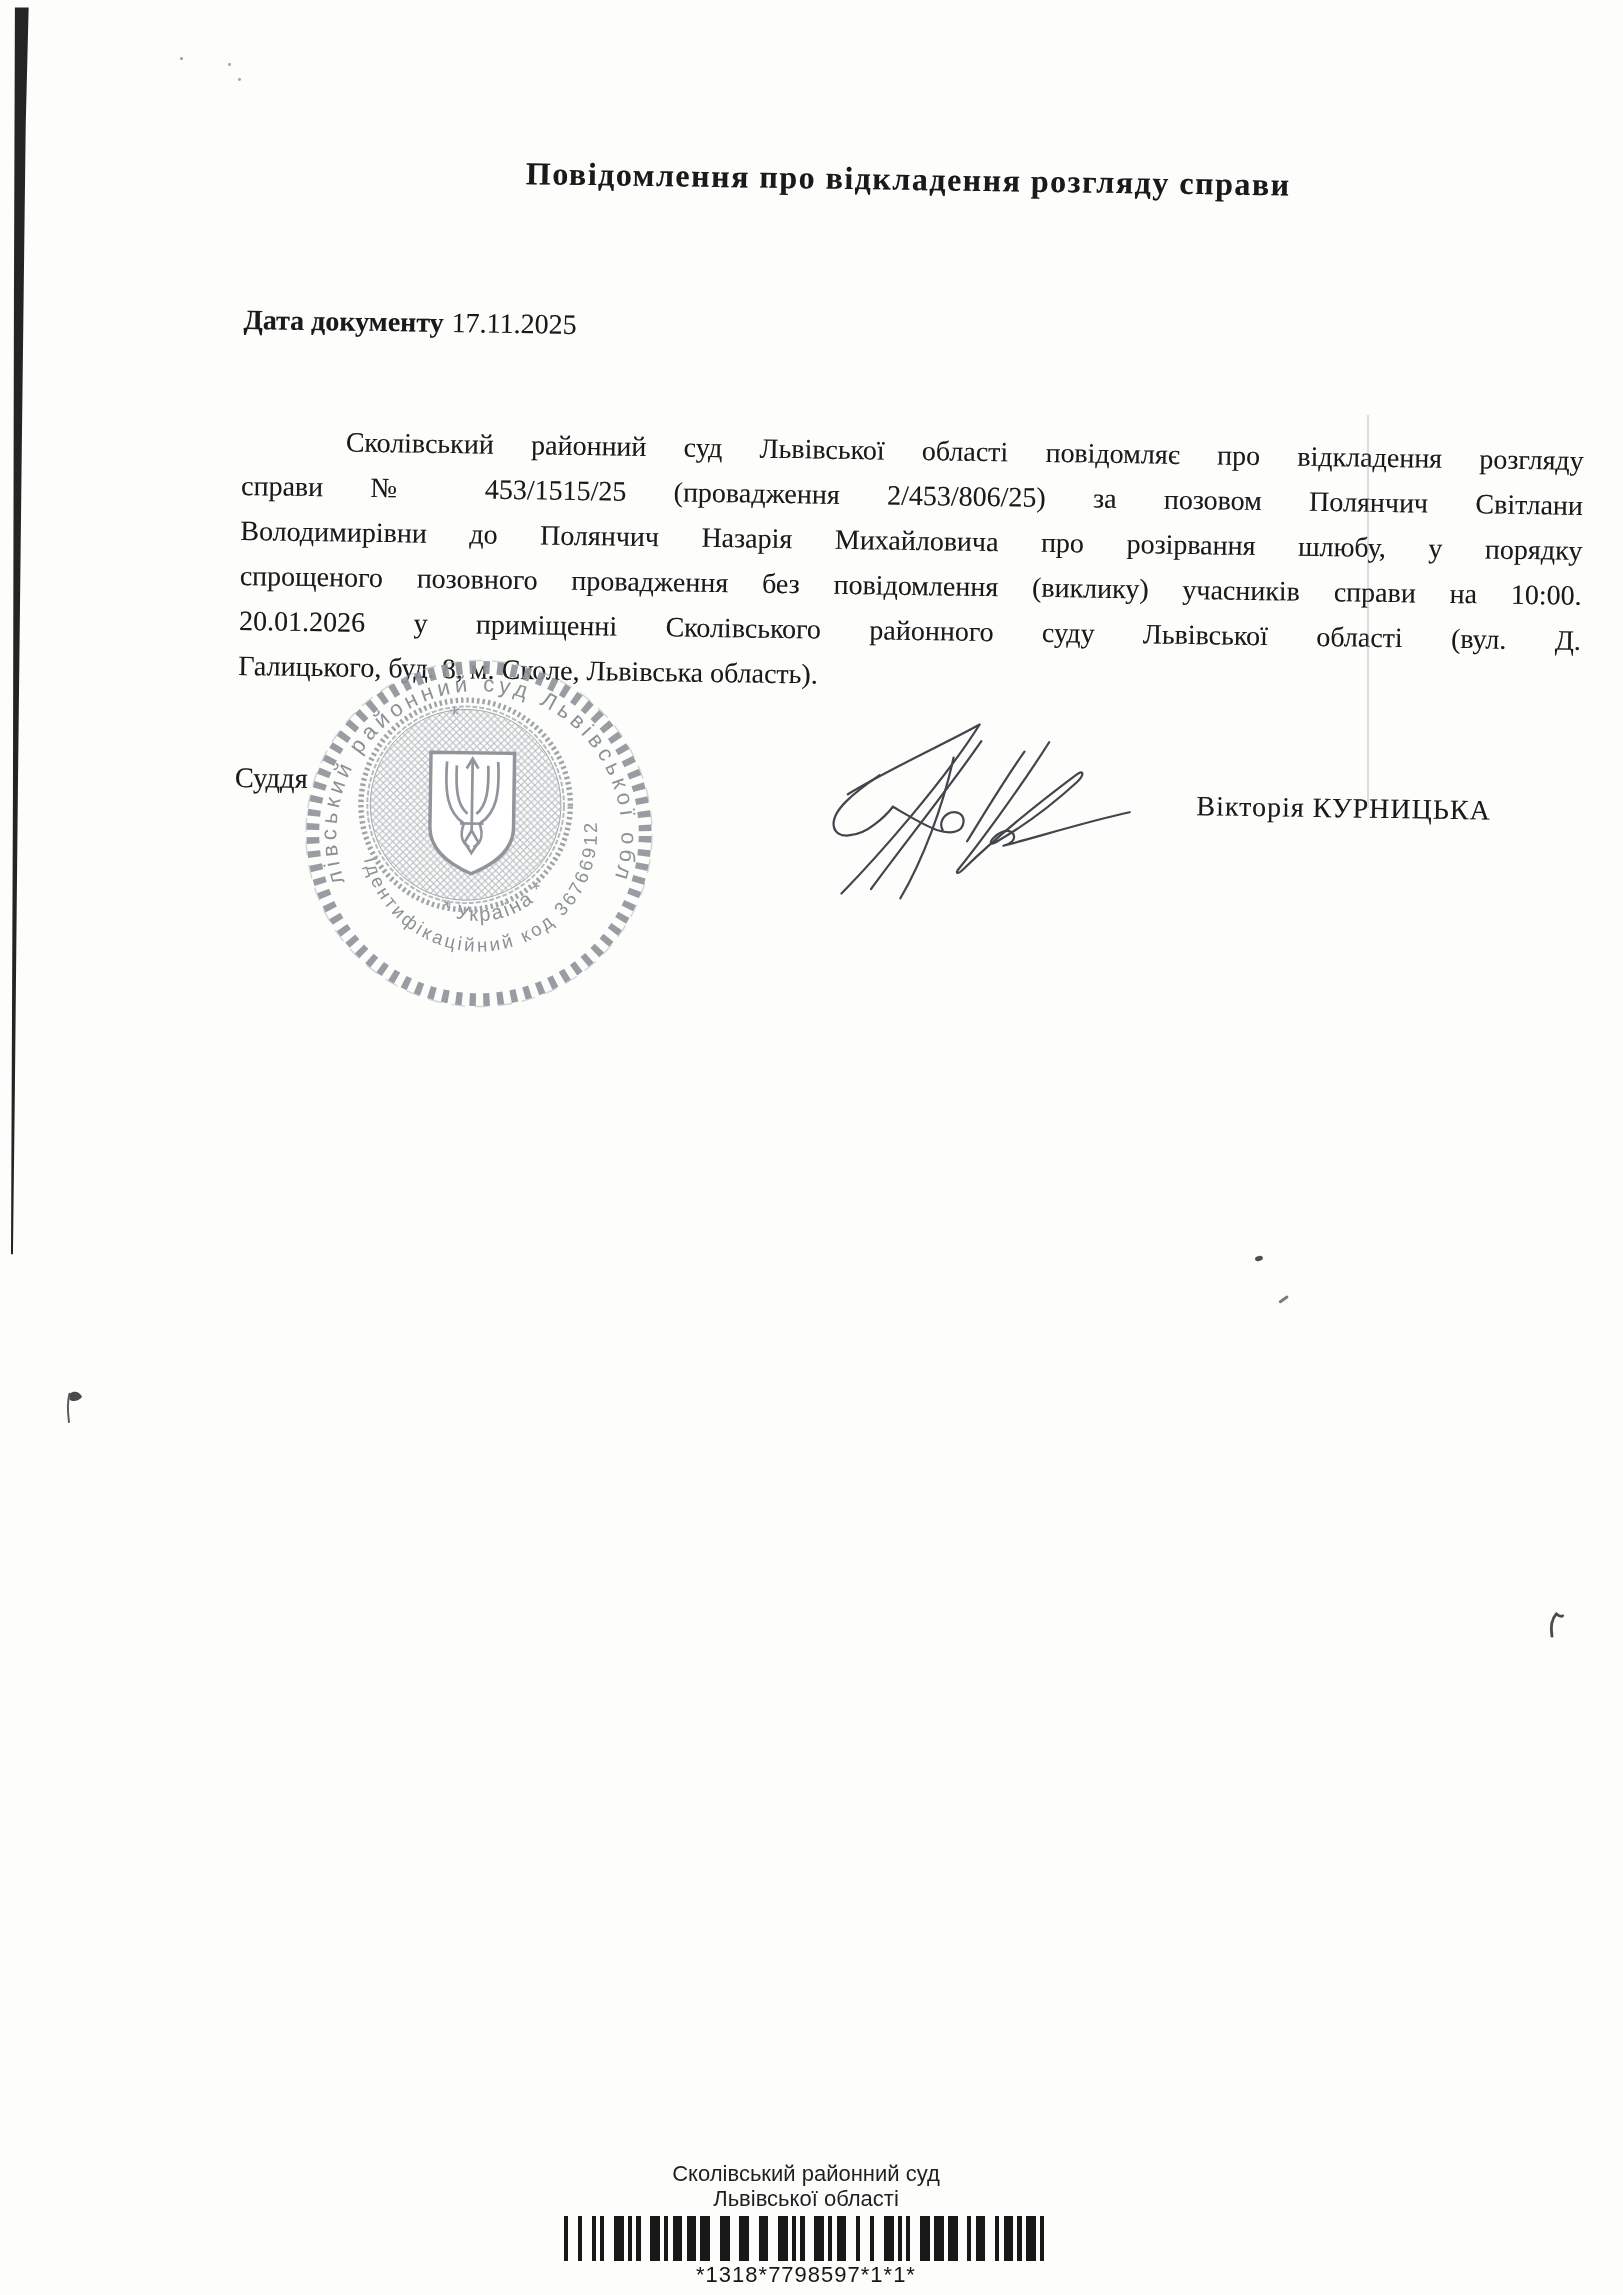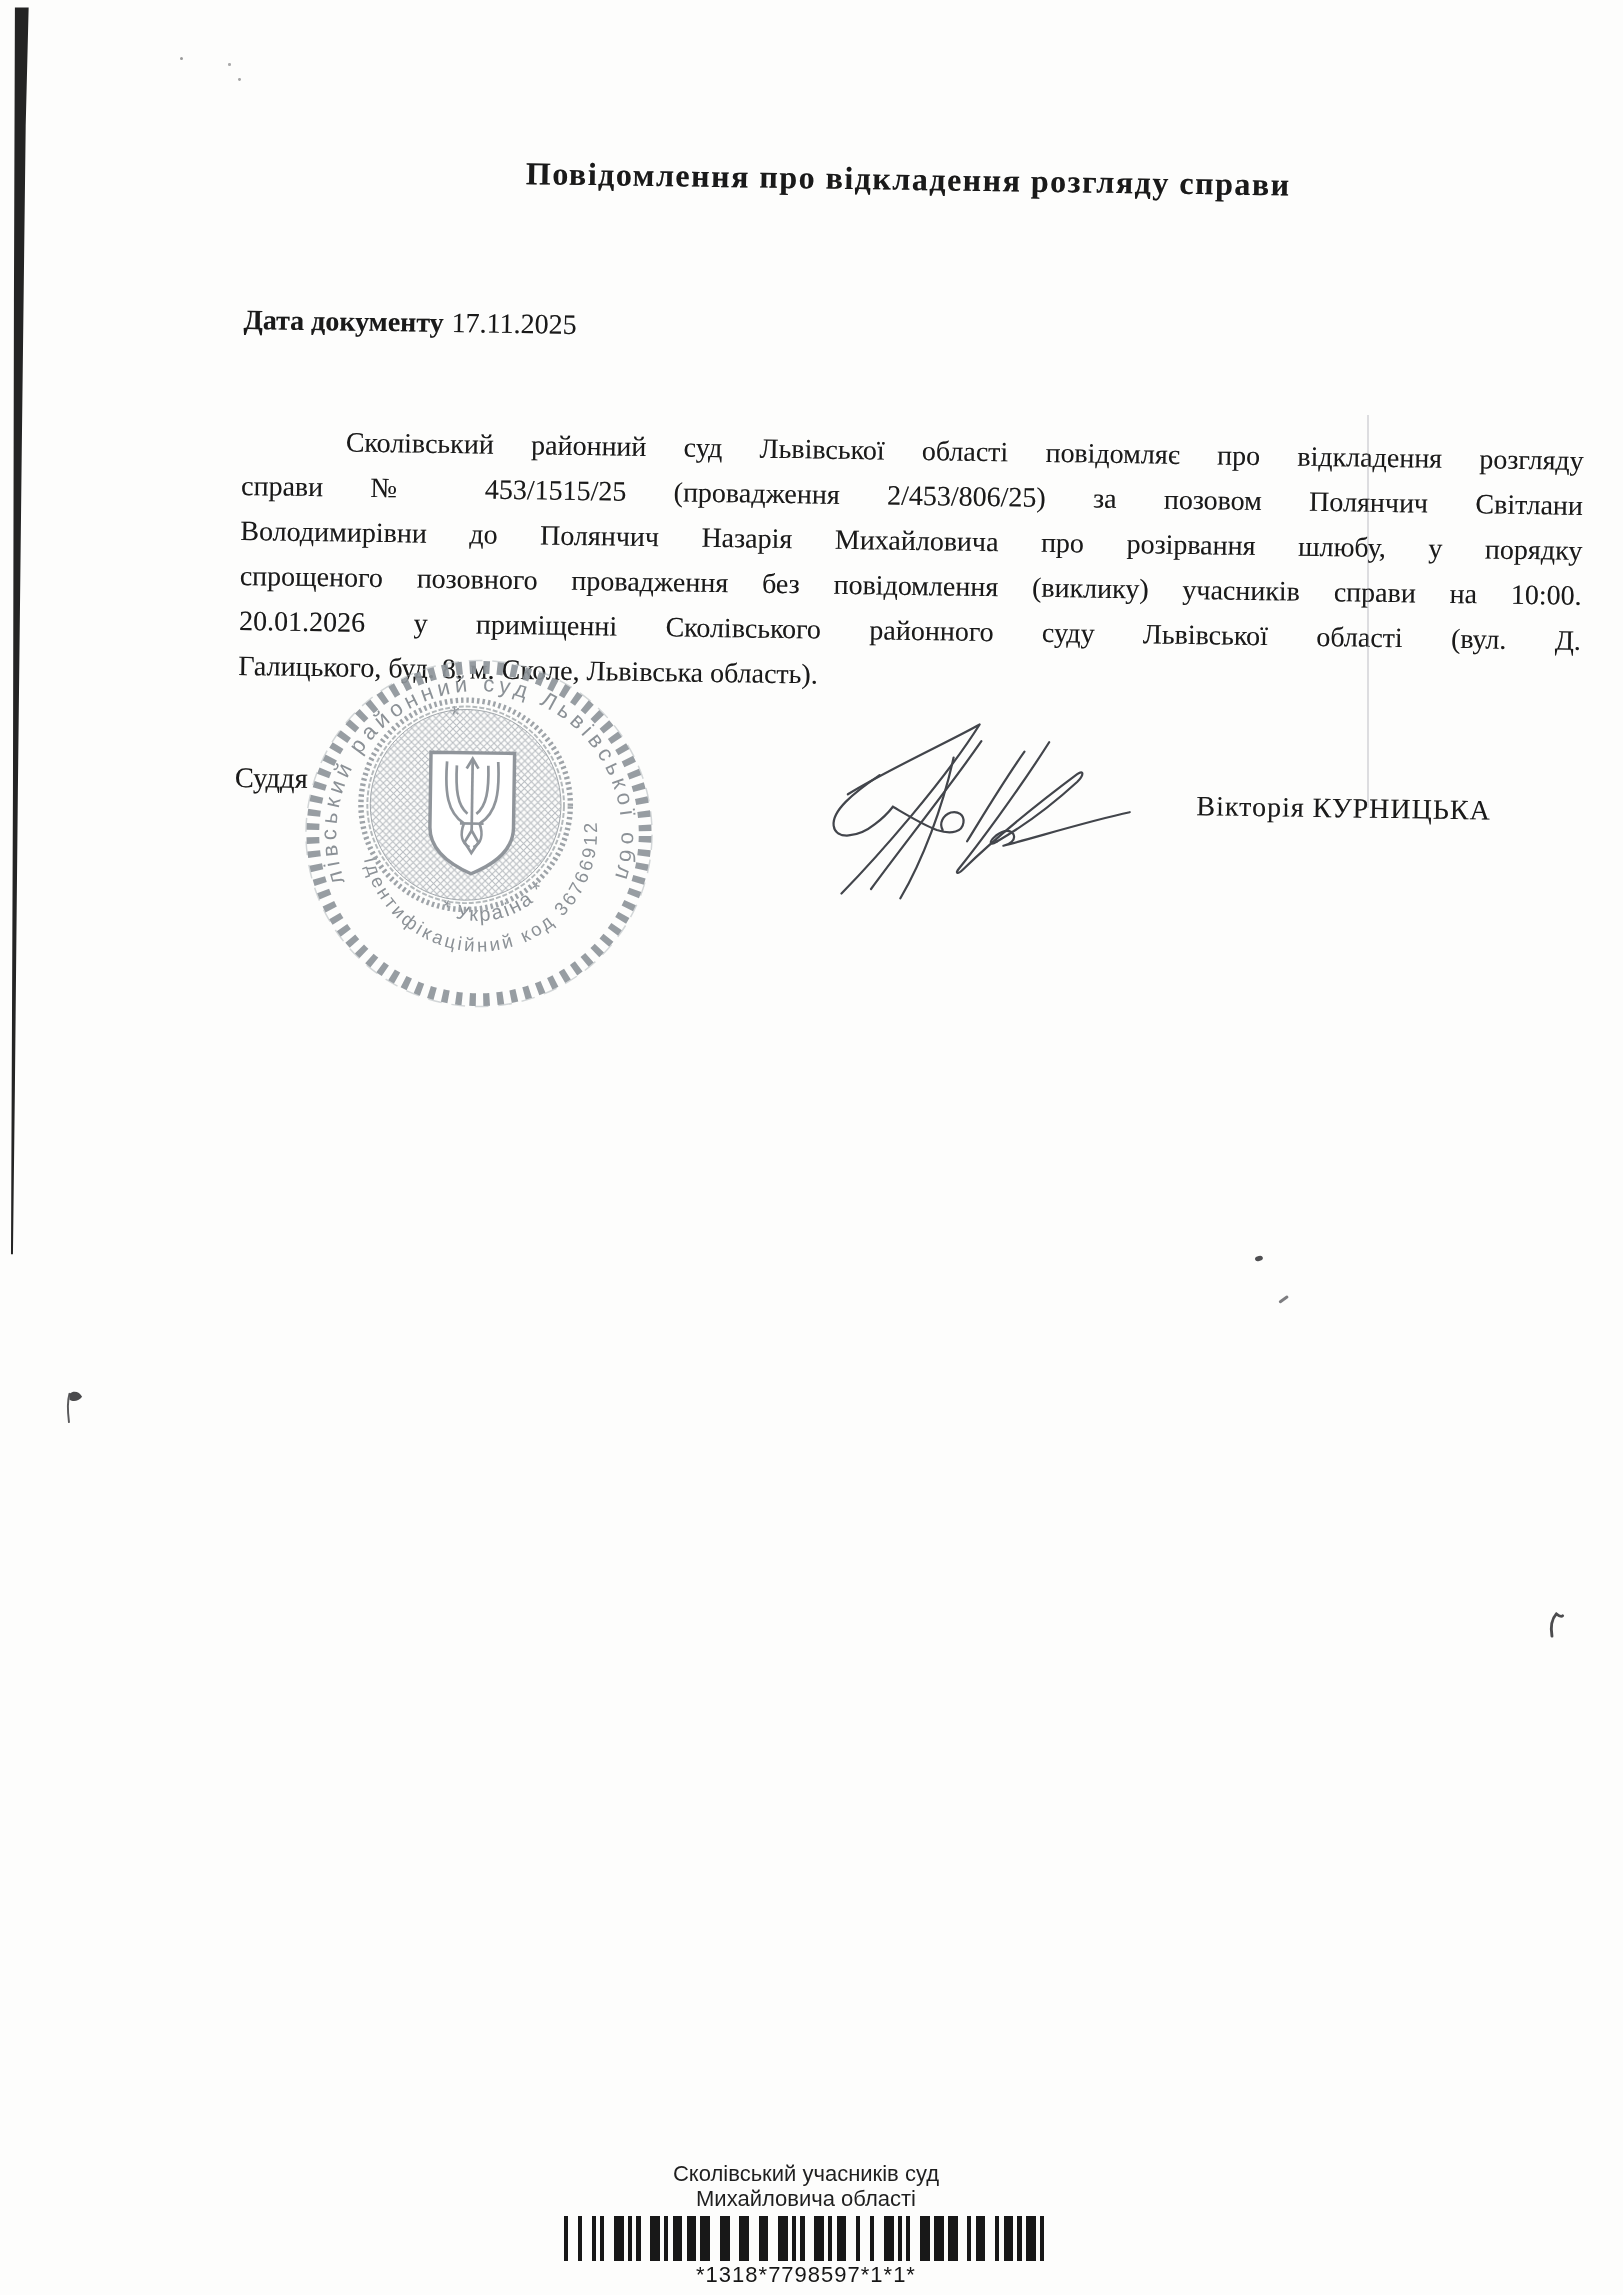--- a/index.html
+++ b/index.html
@@ -152,22 +152,22 @@
 </svg>
 
 <div class="abs dot" style="left:180px;top:57px;width:3.4px;height:3.4px;"></div>
 <div class="abs dot" style="left:228px;top:63px;width:2.5px;height:2.5px;background:#ababab;"></div>
 <div class="abs dot" style="left:238px;top:78px;width:2.9px;height:2.9px;background:#a5a5a5;"></div>
 <div class="abs blob"></div>
 <div class="abs slash"></div>
 <div class="abs streak"></div>
 
 <div class="abs footer">
-  <div class="fl">Сколівський учасників суд</div>
-  <div class="fl">Михайловича області</div>
+  <div class="fl">Сколівський районний суд</div>
+  <div class="fl">Львівської області</div>
   <div class="barcode">
       <span class="bc-bar" style="flex-grow: 1.3;"></span>
       <span class="bc-space" style="flex-grow: 3;"></span>
       <span class="bc-bar" style="flex-grow: 1.3;"></span>
       <span class="bc-space" style="flex-grow: 3;"></span>
       <span class="bc-bar" style="flex-grow: 1.3;"></span>
       <span class="bc-space" style="flex-grow: 1.3;"></span>
       <span class="bc-bar" style="flex-grow: 1.3;"></span>
       <span class="bc-space" style="flex-grow: 3;"></span>
       <span class="bc-bar" style="flex-grow: 3;"></span>

